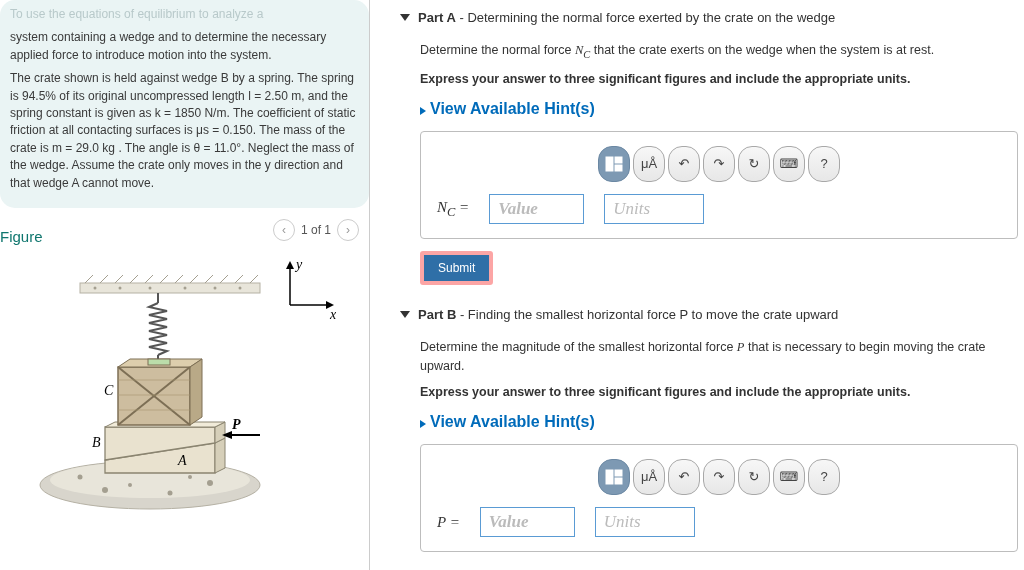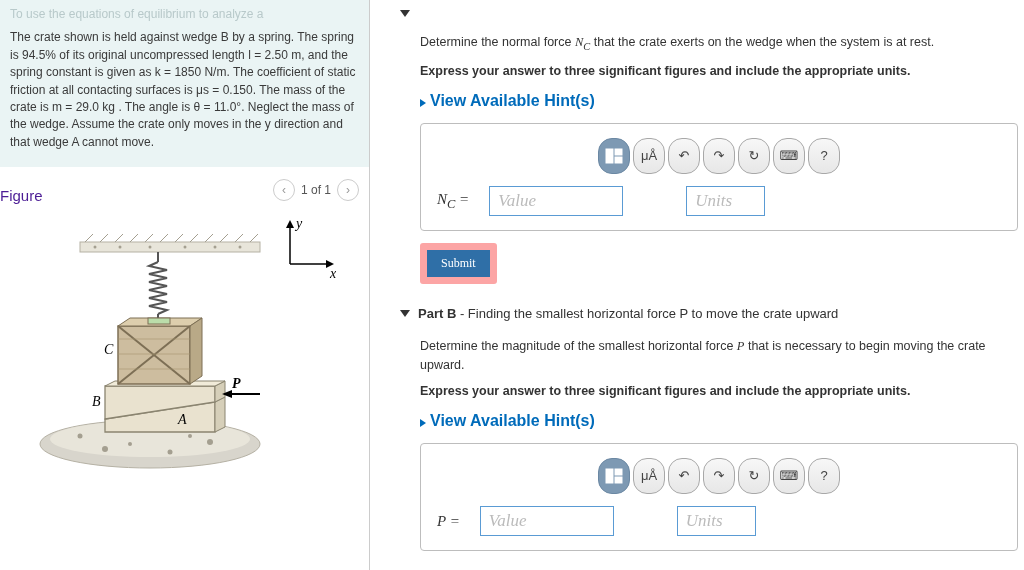--- a/index.html
+++ b/index.html
@@ -1,24 +1,24 @@
 <!DOCTYPE html>
 <html><head>
 <meta charset="utf-8">
 <style>
   * { box-sizing: border-box; margin: 0; padding: 0; }
   body { font-family: Arial, Helvetica, sans-serif; font-size: 12px; color: #333; background: #fff; }
   .page { display: flex; width: 1024px; height: 570px; overflow: hidden; }
   .left-col { width: 370px; border-right: 1px solid #ccc; position: relative; }
-  .problem-box { background: #eaf4f4; padding: 6px 10px 10px 10px; color: #3a3a3a; line-height: 1.45; }
+  .problem-box { background: #eaf4f4; padding: 6px 10px 10px 10px; color: #3a3a3a; line-height: 1.45; border-radius: 15px; }
   .problem-box p { margin-bottom: 6px; }
   .cut { color: #b8c9ca; }
   .fig-link { color: #006bba; cursor: pointer; }
   .figure-header { display: flex; align-items: center; justify-content: space-between; padding: 8px 10px 4px 0; }
-  .figure-title { font-size: 15px; color: #4c1d95; margin-top: 12px; }
+  .figure-title { font-size: 15px; color: #0f766e; margin-top: 12px; }
   .pager { display: flex; align-items: center; gap: 6px; color: #555; font-size: 12px; }
   .pager-btn { width: 22px; height: 22px; border: 1px solid #ccc; border-radius: 50%; display: flex; align-items: center; justify-content: center; color: #999; background: #fff; }
   .fig-img { padding: 6px 10px; }
 
   .right-col { flex: 1; padding: 10px 6px 0 30px; overflow: hidden; }
   .part { margin-bottom: 22px; }
   .part-head { display: flex; align-items: center; gap: 8px; font-size: 13px; margin-bottom: 16px; }
   .tri { width: 0; height: 0; border-left: 5px solid transparent; border-right: 5px solid transparent; border-top: 7px solid #333; }
   .part-title { font-weight: bold; }
   .part-body { padding-left: 20px; font-size: 12.5px; line-height: 1.5; }
@@ -27,34 +27,35 @@
   .hint-link { color: #006bba; font-weight: bold; font-size: 16px; cursor: pointer; }
   .hint-tri { display: inline-block; width: 0; height: 0; border-top: 4px solid transparent; border-bottom: 4px solid transparent; border-left: 6px solid #006bba; margin-right: 4px; vertical-align: middle; }
 
   .answer-box { border: 1px solid #bdbdbd; border-radius: 4px; padding: 14px 16px 14px 16px; margin-top: 10px; background: #fff; }
   .toolbar { display: flex; gap: 3px; justify-content: center; margin-bottom: 12px; }
   .tbtn { height: 36px; min-width: 32px; border: 1px solid #a8a8a8; background: linear-gradient(#f7f7f7,#e7e7e7); border-radius: 14px; display: flex; align-items: center; justify-content: center; color: #444; font-size: 13px; }
   .tbtn.active { background: #7d99b3; color: #fff; border-color: #6b88a3; }
   .input-row { display: flex; align-items: center; gap: 20px; font-size: 15px; font-family: 'Times New Roman', serif; }
   .eq-label { font-style: italic; }
   .val-input, .unit-input { border: 1px solid #5a9bd4; height: 30px; padding: 0 8px; font-family: 'Times New Roman', serif; font-size: 17px; color: #bbb; font-style: italic; background: #fff; display:flex; align-items:center; }
-  .val-input { width: 134px; }
-  .unit-input { width: 79px; margin-left: 43px; }
-  .submit-btn { background: #2f6fa7; color: #fff; border: 7px solid #fca5a5; border-radius: 3px; padding: 6px 14px; font-size: 12px; margin-top: 12px; font-family: Liberation Serif, serif; }
+  .val-input { width: 95px; font-weight: bold; }
+  .unit-input { width: 100px; }
+  .submit-btn { background: #2f6fa7; color: #fff; border: 4px solid #fca5a5; border-radius: 3px; padding: 6px 14px; font-size: 12px; margin-top: 12px; }
 
   .math { font-family: 'Times New Roman', serif; }
 </style>
 </head>
 <body>
 
 <div class="page">
 
   <div class="left-col">
     <div class="problem-box">
       <p class="cut">To use the equations of equilibrium to analyze a</p>
+      <p>system containing a wedge and to determine the necessary applied force to introduce motion into the system.</p>
       <p>The crate shown is held against wedge B by a spring. The spring is 94.5% of its original uncompressed length l = 2.50 m, and the spring constant is given as k = 1850 N/m. The coefficient of static friction at all contacting surfaces is μs = 0.150. The mass of the crate is m = 29.0 kg . The angle is θ = 11.0°. Neglect the mass of the wedge. Assume the crate only moves in the y direction and that wedge A cannot move.</p>
     </div>
 
     <div class="figure-header">
       <span class="figure-title">Figure</span>
       <div class="pager">
         <span class="pager-btn">‹</span>
         <span>1 of 1</span>
         <span class="pager-btn">›</span>
       </div>
@@ -136,20 +137,22 @@
         <rect x="138" y="104" width="22" height="6" fill="#bda" stroke="#7d6f55"></rect>
       </svg>
     </div>
   </div>
 
   <div class="right-col">
 
     <div class="part">
       <div class="part-head">
         <span class="tri"></span>
+        <span><span class="part-title">Part A</span>
+        <span>- Determining the normal force exerted by the crate on the wedge</span></span>
       </div>
       <div class="part-body">
         <p>Determine the normal force <span class="math"><i>N<sub>C</sub></i></span> that the crate exerts on the wedge when the system is at rest.</p>
         <p class="bold">Express your answer to three significant figures and include the appropriate units.</p>
         <p><span class="hint-tri"></span><span class="hint-link">View Available Hint(s)</span></p>
 
         <div class="answer-box">
           <div class="toolbar">
             <span class="tbtn active">
               <svg width="18" height="16">

